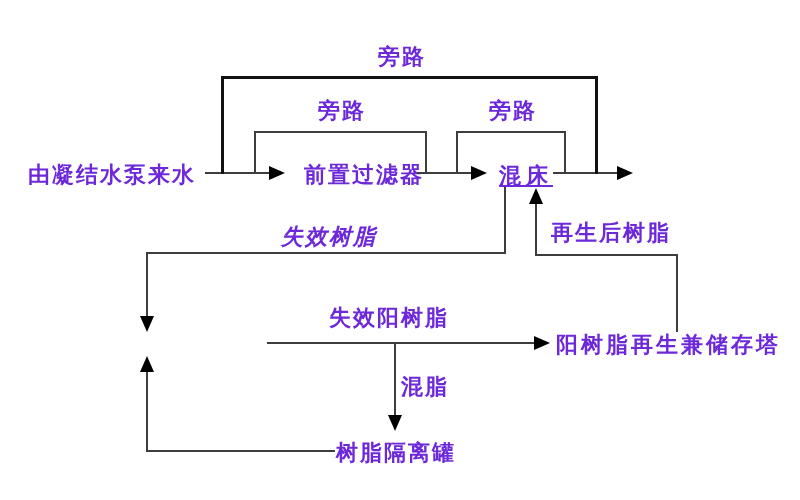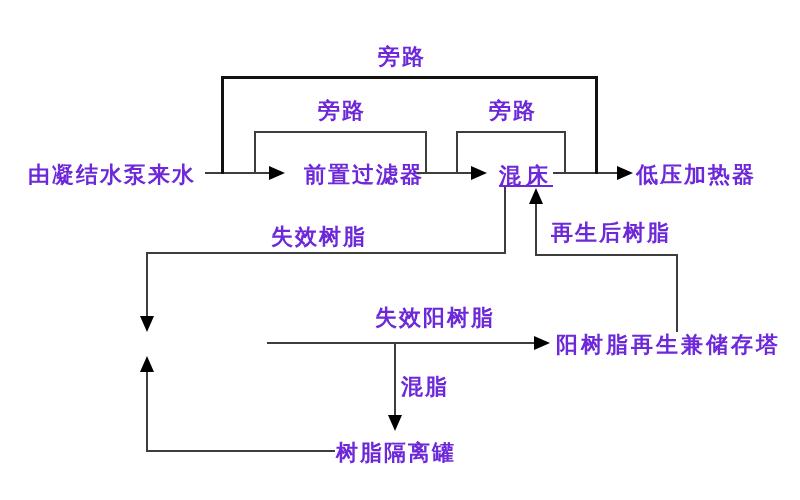--- a/index.html
+++ b/index.html
@@ -59,30 +59,29 @@
   }
 </style>
 </head>
 <body>
 
 <div class="canvas">
 
   <div class="txt" style="left:28px; top:162px;">由凝结水泵来水</div>
   <div class="txt" style="left:292px; top:162px;margin-left:12px;">前置过滤器</div>
   <div class="txt" style="left:499px; top:163px; letter-spacing:5px;text-decoration:underline;">混床</div>
-  <div class="txt" style="left:636px; top:162px;">低压加热器</div>
   <div class="txt" style="left:336px; top:440px;">树脂隔离罐</div>
   <div class="txt" style="left:556px; top:332px; letter-spacing:3px;">阳树脂再生兼储存塔</div>
 
   <div class="txt" style="left:378px; top:44px;">旁路</div>
   <div class="txt" style="left:318px; top:98px;">旁路</div>
   <div class="txt" style="left:489px; top:98px;">旁路</div>
-  <div class="txt" style="left:271px; top:224px;">失效树脂</div>
+  <div class="txt" style="left:281px; top:224px;font-style:italic;">失效树脂</div>
   <div class="txt" style="left:551px; top:220px;text-align:right;">再生后树脂</div>
-  <div class="txt" style="left:329px; top:305px;margin-left:46px;">失效阳树脂</div>
+  <div class="txt" style="left:329px; top:305px;">失效阳树脂</div>
   <div class="txt" style="left:401px; top:374px;">混脂</div>
 
   <div class="hline" style="left:205px; top:172px; width:66px;"></div>
   <div class="hline" style="left:417px; top:172px; width:56px;"></div>
   <div class="hline" style="left:553px; top:172px; width:66px;"></div>
 
   <div class="vline thick" style="left:221px; top:76px; height:98px; width:3px;"></div>
   <div class="hline thick" style="left:221px; top:76px; width:377px; height:3px;"></div>
   <div class="vline thick" style="left:595px; top:76px; height:98px; width:3px;"></div>
 

